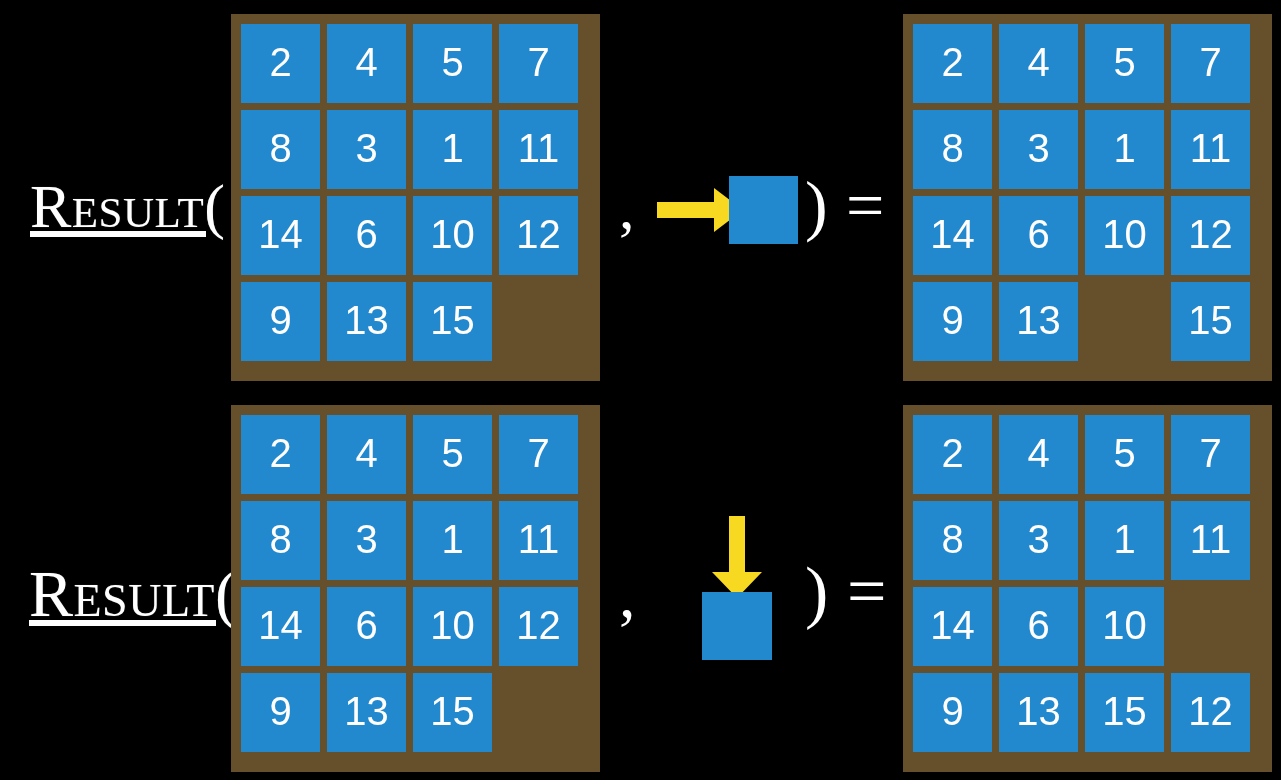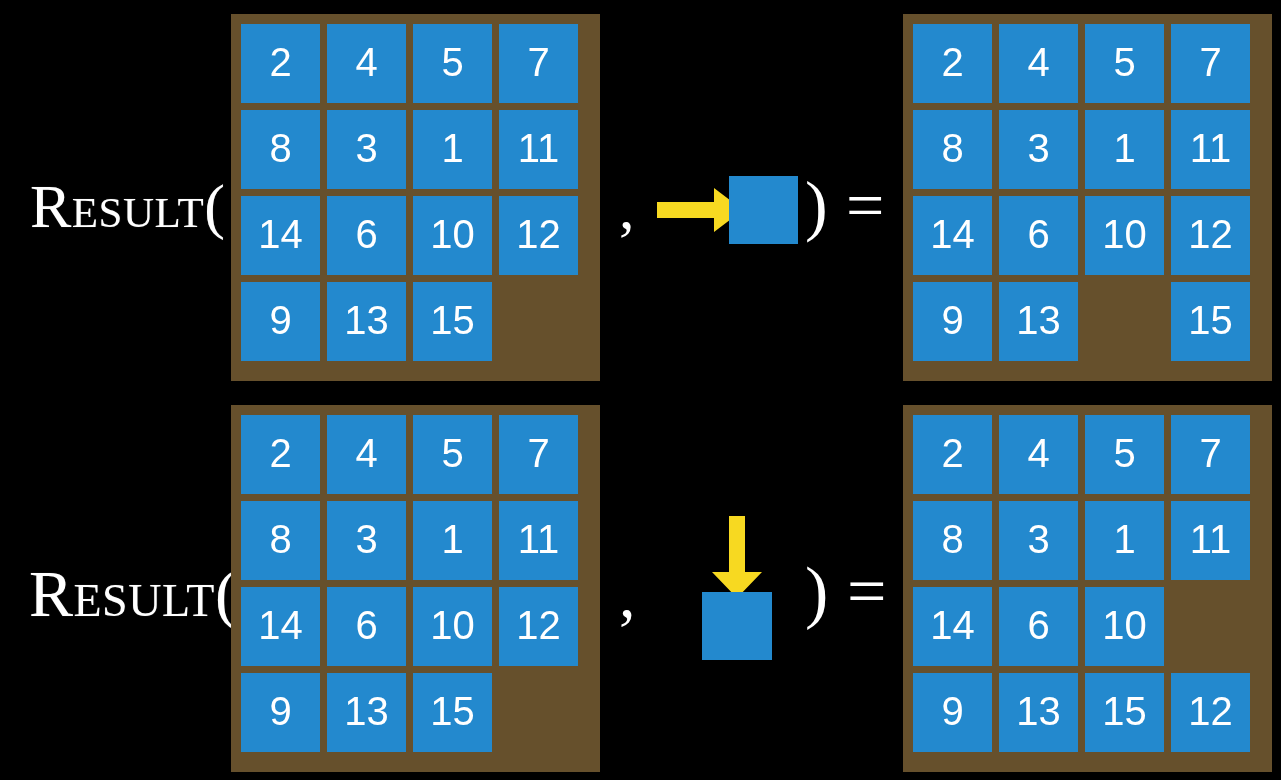--- a/index.html
+++ b/index.html
@@ -24,20 +24,21 @@
   .result-label {
     position: absolute;
     color: #ffffff;
     font-family: "Liberation Serif", serif;
     font-variant: small-caps;
     font-weight: normal;
     white-space: nowrap;
     line-height: 1;
     letter-spacing: 0.5px;
     text-shadow: 0 0 1px rgba(255,255,255,0.35);
+    text-decoration: underline;
   }
   .result-r1 { left: 30px; top: 175px; font-size: 62px; }
   .result-r2 { left: 29px; top: 561px; font-size: 66px; }
 
   
   .glyph {
     position: absolute;
     color: #ffffff;
     font-family: "Liberation Serif", serif;
     line-height: 1;

